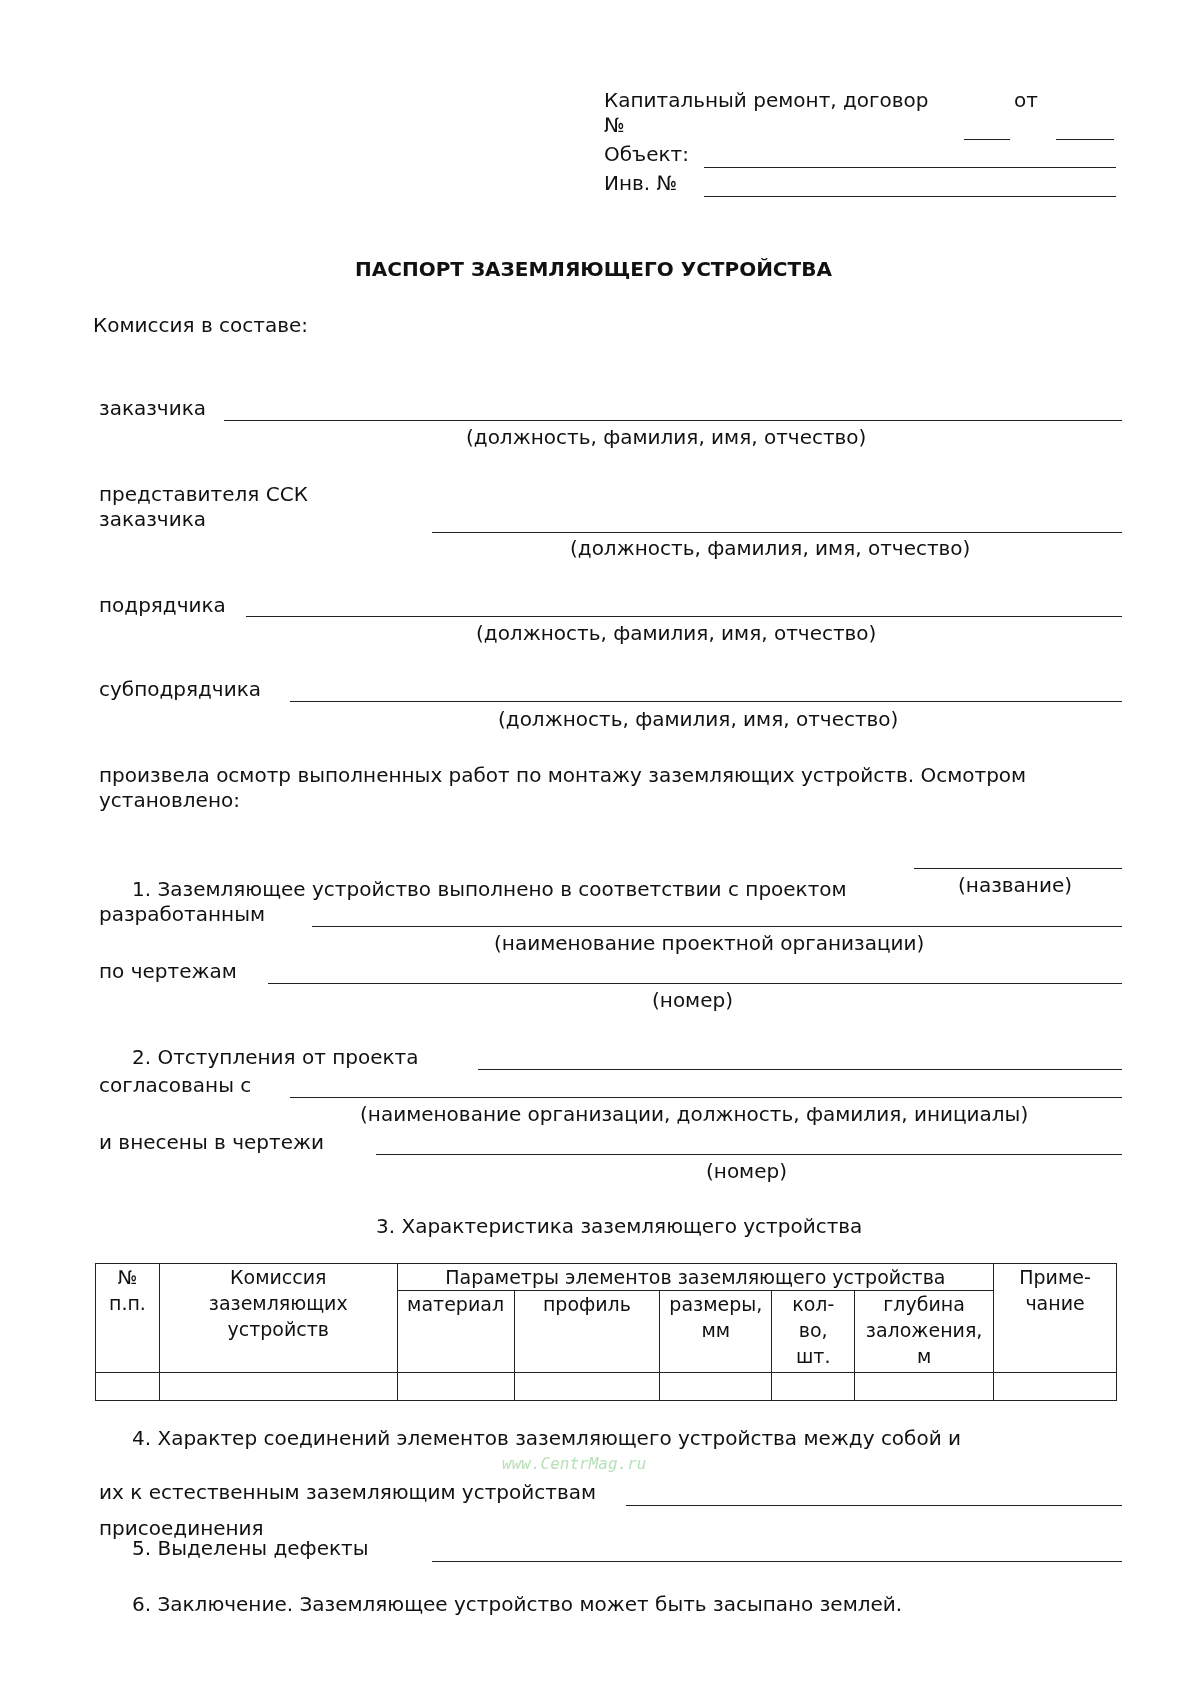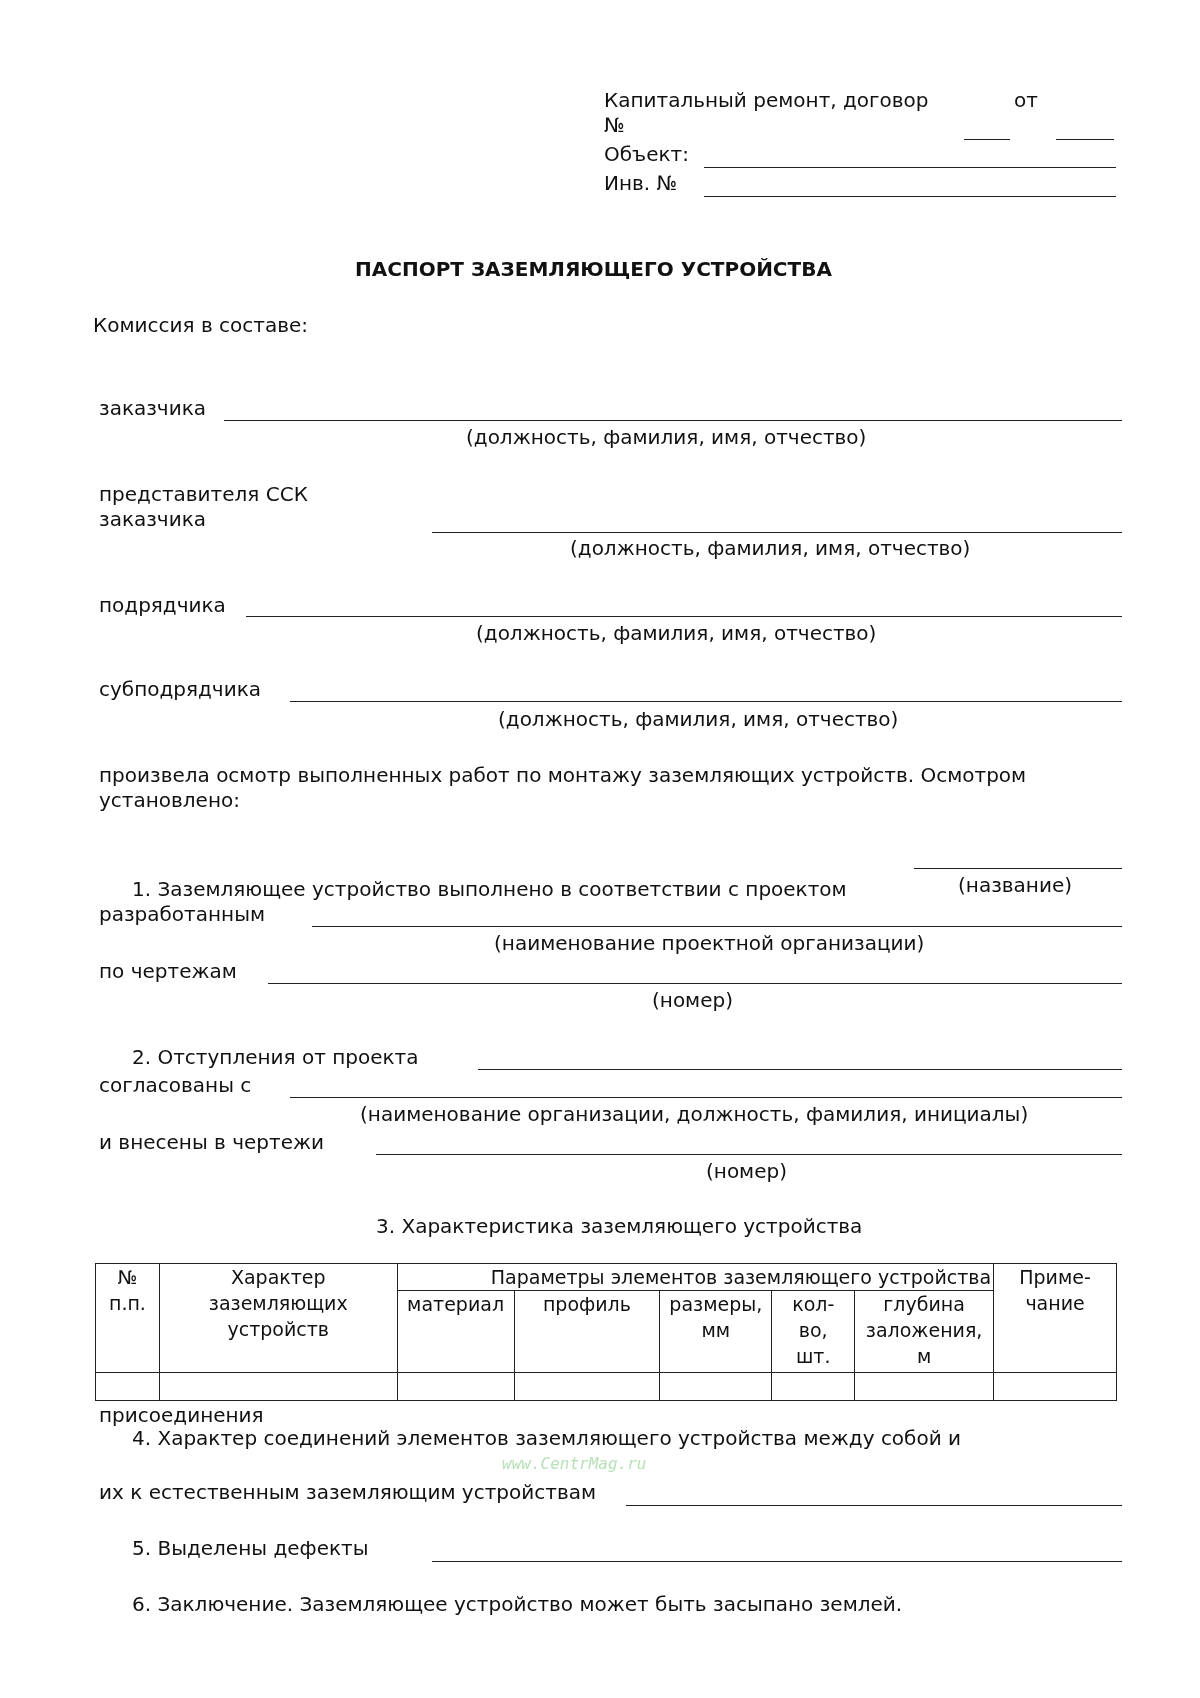--- a/index.html
+++ b/index.html
@@ -94,25 +94,25 @@
       <col style="width:139px">
       <col style="width:123px">
   </colgroup>
   <tbody>
       <tr>
     <td rowspan="2" style="height:108px;">
       <div>№</div>
           <div>п.п.</div>
     </td>
     <td rowspan="2">
-      <div>Характер</div>
+      <div>Комиссия</div>
           <div>заземляющих</div>
           <div>устройств</div>
     </td>
-    <td colspan="5" style="height:26px;text-align:right;">Параметры элементов заземляющего устройства</td>
+    <td colspan="5" style="height:26px;">Параметры элементов заземляющего устройства</td>
     <td rowspan="2">
       <div>Приме-</div>
           <div>чание</div>
     </td>
   </tr>
   <tr>
     <td>материал</td>
     <td>профиль</td>
     <td>
       <div>размеры,</div>
@@ -136,21 +136,21 @@
     <td></td>
     <td></td>
     <td></td>
     <td></td>
     <td></td>
   </tr>
 </tbody>
   </table>
 
 <div class="abs" style="left:132px;top:1426px;text-align:right;">4. Характер соединений элементов заземляющего устройства между собой и</div>
-<div class="abs" style="left:99px;top:1403px;">присоединения</div>
+<div class="abs" style="left:99px;top:1516px;">присоединения</div>
 <div class="watermark">www.CentrMag.ru</div>
 <div class="abs" style="left:99px;top:1480px;">их к естественным заземляющим устройствам</div>
 <div class="line" style="left:626px;top:1505px;width:496px;"></div>
 
 <div class="abs" style="left:132px;top:1536px;">5. Выделены дефекты</div>
 <div class="line" style="left:432px;top:1561px;width:690px;"></div>
 
 <div class="abs" style="left:132px;top:1592px;text-align:center;">6. Заключение. Заземляющее устройство может быть засыпано землей.</div>
 
 </body></html>

